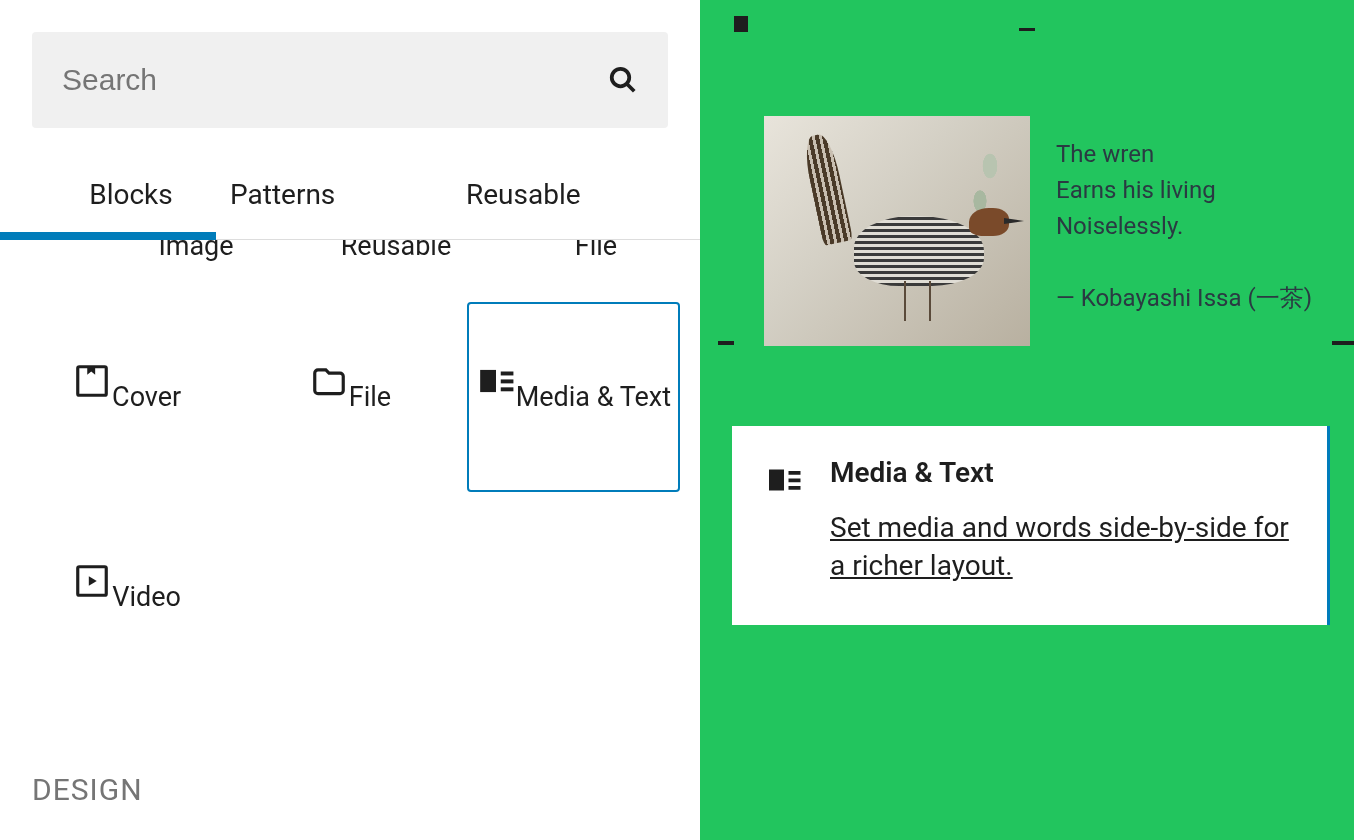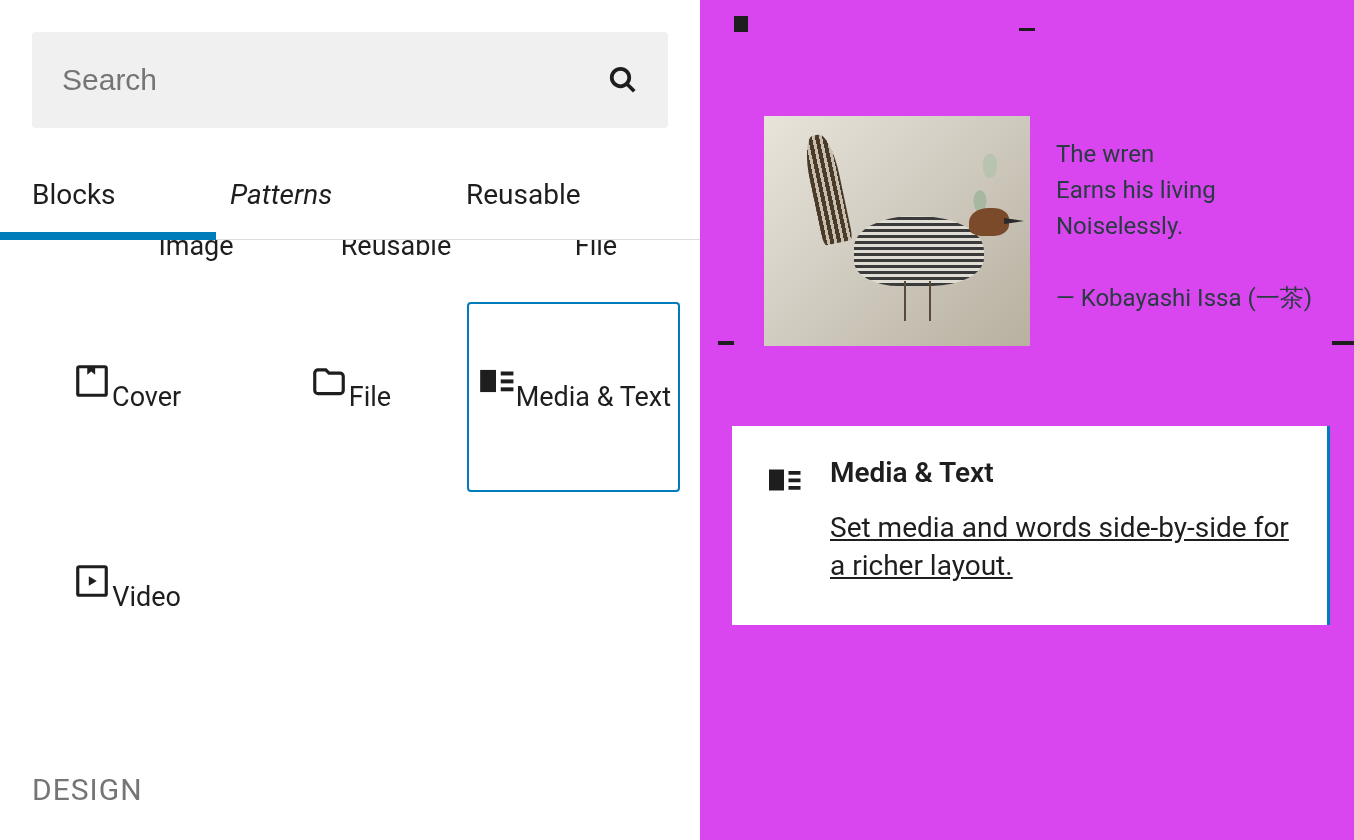--- a/index.html
+++ b/index.html
@@ -46,22 +46,22 @@
     border-bottom: 1px solid #ddd;
     margin-top: 30px;
     position: relative;
   }
   .tab {
     font-size: 28px;
     color: #1e1e1e;
     padding: 20px 0 28px 0;
     cursor: pointer;
   }
-  .tab-blocks { width: 230px; padding-left: 32px; }
-  .tab-patterns { width: 236px; font-style: italic; }
+  .tab-blocks { width: 230px; padding-left: 32px; text-align: center; }
+  .tab-patterns { width: 236px; }
   .tab-reusable { flex: 1; }
   .tab-underline {
     position: absolute;
     left: 0;
     bottom: -1px;
     width: 216px;
     height: 8px;
     background: #007cba;
   }
   .scroll-area {
@@ -114,21 +114,21 @@
   .section-heading {
     font-size: 30px;
     color: #757575;
     letter-spacing: 1px;
     padding: 80px 0 0 32px;
     text-transform: uppercase;
   }
 
   .right-panel {
     flex: 1;
-    background: #d946ef;
+    background: #22c55e;
     position: relative;
     padding: 30px 0 0 0;
   }
   .bookmark-icon {
     position: absolute;
     top: 16px;
     left: 34px;
     width: 14px;
     height: 16px;
     background: #1e1e1e;

